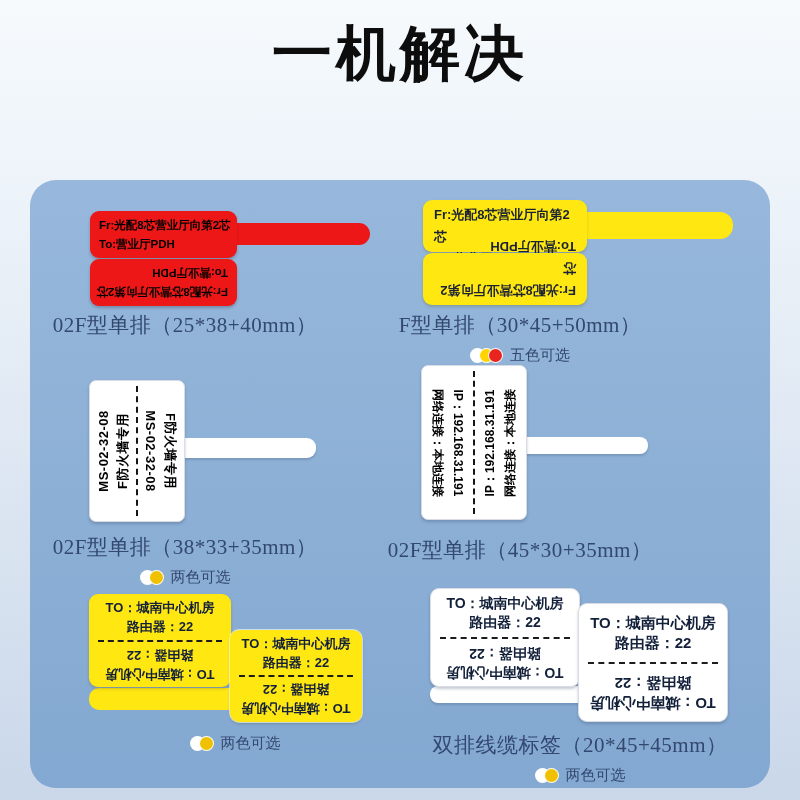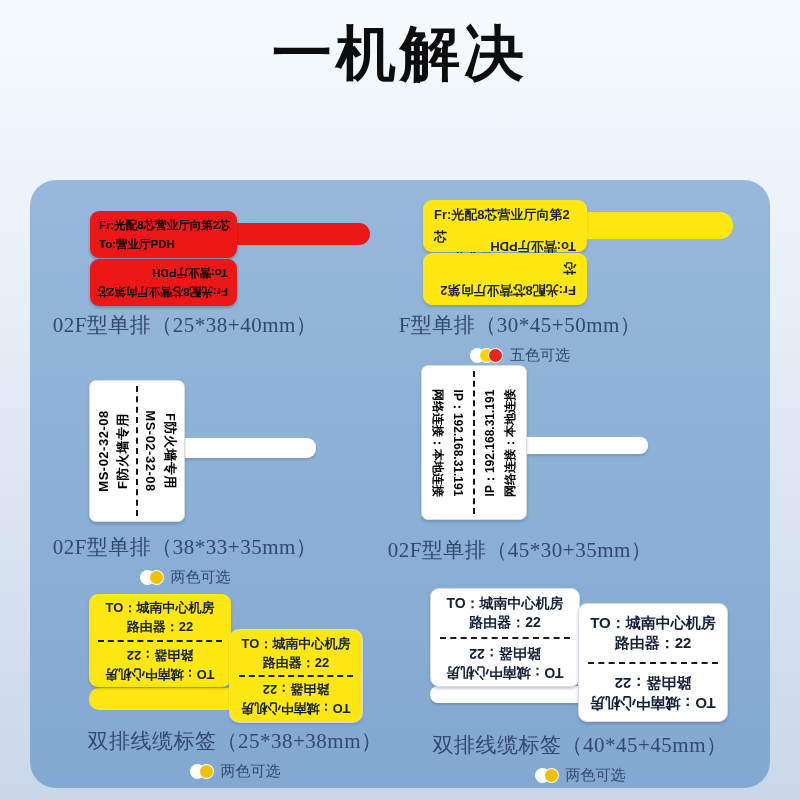--- a/index.html
+++ b/index.html
@@ -207,31 +207,30 @@
     <div>路由器：22</div>
   </div>
   <div class="hdash"></div>
   <div class="dsec flip fs15 navy">
     <div>TO：城南中心机房</div>
     <div>路由器：22</div>
   </div>
 </div>
 
 <div class="abs cap" style="left:85px;top:727px;width:300px;">
-  <div class="ct">双排线缆标签（25*38+38mm）</div>
   <div class="note-row">
     <span class="dots">
         <span class="dot" style="background: rgb(255, 255, 255);"></span>
         <span class="dot" style="background: rgb(239, 193, 0);"></span>
       </span>
     <span>两色可选</span>
   </div>
 </div>
 <div class="abs cap" style="left:430px;top:731px;width:300px;">
-  <div class="ct">双排线缆标签（40*45+45mm）</div>
+  <div class="ct">双排线缆标签（20*45+45mm）</div>
   <div class="note-row">
     <span class="dots">
         <span class="dot" style="background: rgb(255, 255, 255);"></span>
         <span class="dot" style="background: rgb(239, 193, 0);"></span>
       </span>
     <span>两色可选</span>
   </div>
 </div>
 
 </body></html>

